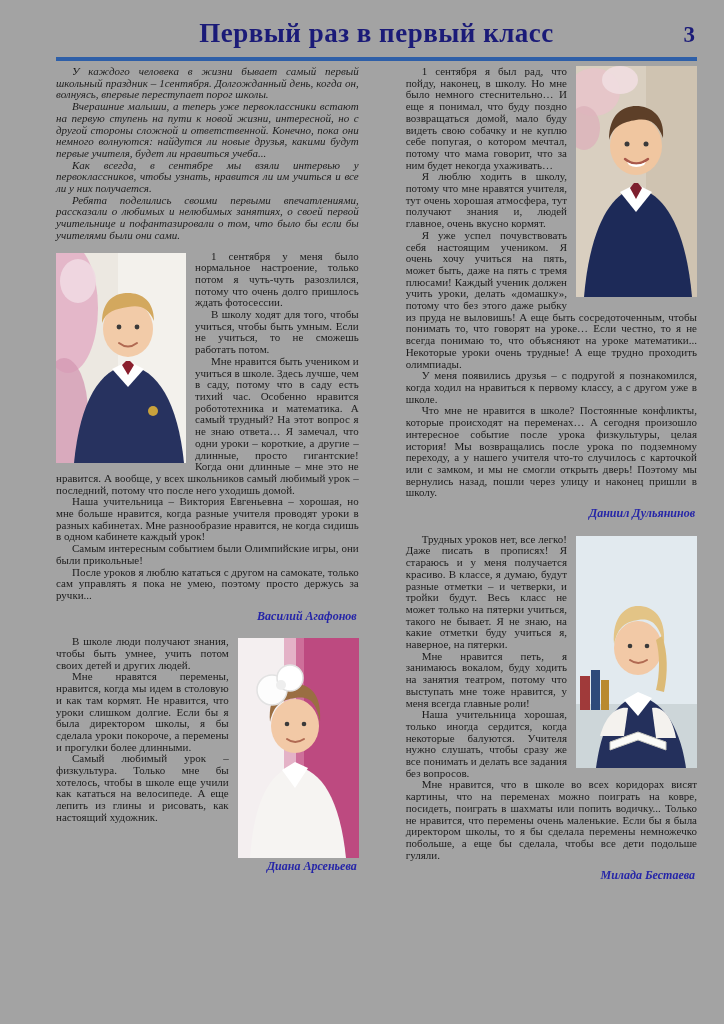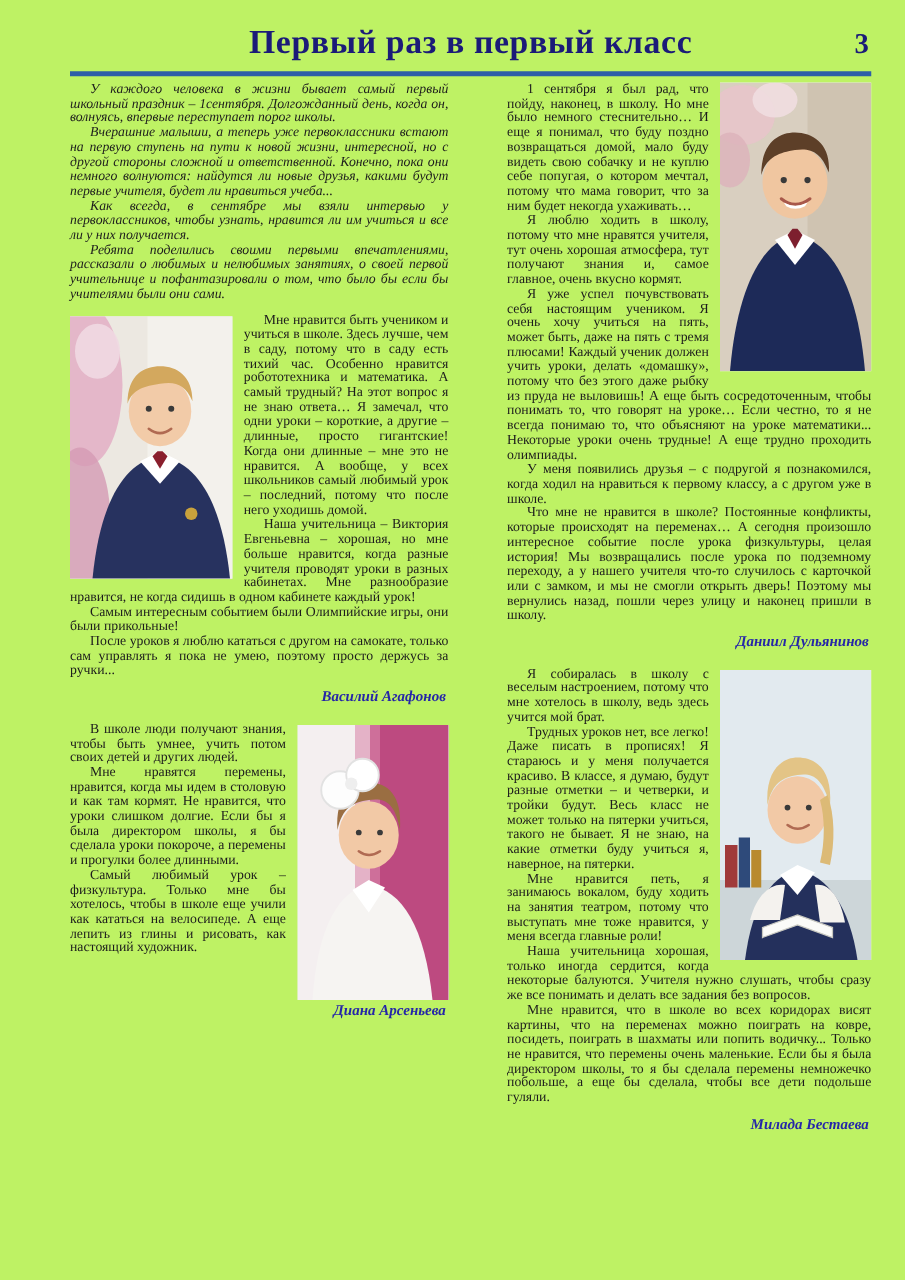--- a/index.html
+++ b/index.html
@@ -4,21 +4,21 @@
 <style>
   * { box-sizing: border-box; }
   html, body { margin: 0; padding: 0; }
   body {
     width: 724px; height: 1024px;
     background: #ffffff;
     font-family: "Liberation Serif", serif;
     color: #1c1c1c;
     overflow: hidden;
   }
-  .page { position: relative; width: 724px; height: 1024px; background: #bef264; }
+  .page { position: relative; width: 724px; height: 1024px; background: #a3a3a3; }
 
   
   .header { position: absolute; left: 56px; top: 16px; width: 641px; height: 40px; }
   .page-title {
     text-align: center; font-weight: bold; font-size: 27px; line-height: 34px;
     color: #1b1b78; letter-spacing: 0.5px;
   }
   .page-number {
     position: absolute; right: 2px; top: 6px;
     font-weight: bold; font-size: 23px; color: #1b1b78;
@@ -82,20 +82,22 @@
             <polygon points="56,116 72,134 88,116 72,108" fill="#ffffff"></polygon>
             <path d="M66,112 l6,10 l6,-10 l-4,-4 h-4 Z" fill="#8a1f2d"></path>
             <ellipse cx="72" cy="76" rx="25" ry="28" fill="#f2cba8"></ellipse>
             <path d="M46,70 C46,46 60,40 72,40 C86,40 98,48 98,68 C92,54 84,52 72,54 C60,56 50,58 46,70 Z" fill="#d3a85e"></path>
             <circle cx="63" cy="74" r="2.4" fill="#3a3a3a"></circle>
             <circle cx="81" cy="74" r="2.4" fill="#3a3a3a"></circle>
             <path d="M63,90 Q72,97 81,90" stroke="#b06a52" stroke-width="2" fill="none" stroke-linecap="round"></path>
             <circle cx="97" cy="158" r="5" fill="#c9a23c"></circle>
           </svg>
         </div>
+        <p>1 сентября у меня было нормальное настроение, только потом я чуть-чуть разозлился, потому что очень долго пришлось ждать фотосессии.</p>
+        <p>В школу ходят для того, чтобы учиться, чтобы быть умным. Если не учиться, то не сможешь работать потом.</p>
         <p>Мне нравится быть учеником и учиться в школе. Здесь лучше, чем в саду, потому что в саду есть тихий час. Особенно нравится робототехника и математика. А самый трудный? На этот вопрос я не знаю ответа… Я замечал, что одни уроки – короткие, а другие – длинные, просто гигантские! Когда они длинные – мне это не нравится. А вообще, у всех школьников самый любимый урок – последний, потому что после него уходишь домой.</p>
         <p>Наша учительница – Виктория Евгеньевна – хорошая, но мне больше нравится, когда разные учителя проводят уроки в разных кабинетах. Мне разнообразие нравится, не когда сидишь в одном кабинете каждый урок!</p>
         <p>Самым интересным событием были Олимпийские игры, они были прикольные!</p>
         <p>После уроков я люблю кататься с другом на самокате, только сам управлять я пока не умею, поэтому просто держусь за ручки...</p>
         <div class="byline">Василий Агафонов</div>
       </div>
 
       <div class="article">
         <div class="photo photo-diana">
           <svg viewBox="0 0 121 220" preserveAspectRatio="none">
@@ -137,21 +139,21 @@
             <path d="M54,122 l6,11 l6,-11 l-4,-5 h-4 Z" fill="#7d1f2e"></path>
             <ellipse cx="60" cy="80" rx="26" ry="29" fill="#f0c6a0"></ellipse>
             <path d="M33,74 C33,48 47,40 60,40 C75,40 89,50 87,72 C81,56 73,52 60,54 C47,56 37,60 33,74 Z" fill="#5d3f28"></path>
             <circle cx="51" cy="78" r="2.5" fill="#3a3a3a"></circle>
             <circle cx="70" cy="78" r="2.5" fill="#3a3a3a"></circle>
             <path d="M49,93 Q60,102 72,93" stroke="#a8584a" stroke-width="2.4" fill="none" stroke-linecap="round"></path>
             <path d="M51,96 Q60,101 70,96 L68,99 Q60,103 53,99 Z" fill="#ffffff"></path>
           </svg>
         </div>
         <p>1 сентября я был рад, что пойду, наконец, в школу. Но мне было немного стеснительно… И еще я понимал, что буду поздно возвращаться домой, мало буду видеть свою собачку и не куплю себе попугая, о котором мечтал, потому что мама говорит, что за ним будет некогда ухаживать…</p>
-        <p>Я люблю ходить в школу, потому что мне нравятся учителя, тут очень хорошая атмосфера, тут получают знания и, самое главное, очень вкусно кормят.</p>
+        <p>Я люблю ходить в школу, потому что мне нравятся учителя, тут очень хорошая атмосфера, тут получают знания и, людей главное, очень вкусно кормят.</p>
         <p>Я уже успел почувствовать себя настоящим учеником. Я очень хочу учиться на пять, может быть, даже на пять с тремя плюсами! Каждый ученик должен учить уроки, делать «домашку», потому что без этого даже рыбку из пруда не выловишь! А еще быть сосредоточенным, чтобы понимать то, что говорят на уроке… Если честно, то я не всегда понимаю то, что объясняют на уроке математики... Некоторые уроки очень трудные! А еще трудно проходить олимпиады.</p>
         <p>У меня появились друзья – с подругой я познакомился, когда ходил на нравиться к первому классу, а с другом уже в школе.</p>
         <p>Что мне не нравится в школе? Постоянные конфликты, которые происходят на переменах… А сегодня произошло интересное событие после урока физкультуры, целая история! Мы возвращались после урока по подземному переходу, а у нашего учителя что-то случилось с карточкой или с замком, и мы не смогли открыть дверь! Поэтому мы вернулись назад, пошли через улицу и наконец пришли в школу.</p>
         <div class="byline">Даниил Дульянинов</div>
       </div>
 
       <div class="article">
         <div class="photo photo-milada">
           <svg viewBox="0 0 121 232" preserveAspectRatio="none">
             <rect width="121" height="232" fill="#e2eaef"></rect>
@@ -165,21 +167,20 @@
             <path d="M100,202 C96,180 86,170 76,172 L80,202 Z" fill="#f4f2ee"></path>
             <ellipse cx="62" cy="112" rx="24" ry="27" fill="#f2c9a6"></ellipse>
             <path d="M38,108 C36,80 50,70 62,70 C77,70 90,80 88,108 C82,86 74,82 62,84 C50,86 42,90 38,108 Z" fill="#e3c486"></path>
             <path d="M86,100 C92,116 92,138 88,156 L80,154 C84,138 84,118 80,104 Z" fill="#dcba76"></path>
             <circle cx="54" cy="110" r="2.3" fill="#3a3a3a"></circle>
             <circle cx="71" cy="110" r="2.3" fill="#3a3a3a"></circle>
             <path d="M54,124 Q62,130 71,124" stroke="#b06a52" stroke-width="2" fill="none" stroke-linecap="round"></path>
             <path d="M34,206 L62,196 L90,206 L90,214 L62,204 L34,214 Z" fill="#fbfbf8" stroke="#c8c8c0" stroke-width="1"></path>
           </svg>
         </div>
-        <p>Я собиралась в школу с веселым настроением, потому что мне хотелось в школу, ведь здесь учится мой брат.</p>
         <p>Трудных уроков нет, все легко! Даже писать в прописях! Я стараюсь и у меня получается красиво. В классе, я думаю, будут разные отметки – и четверки, и тройки будут. Весь класс не может только на пятерки учиться, такого не бывает. Я не знаю, на какие отметки буду учиться я, наверное, на пятерки.</p>
         <p>Мне нравится петь, я занимаюсь вокалом, буду ходить на занятия театром, потому что выступать мне тоже нравится, у меня всегда главные роли!</p>
         <p>Наша учительница хорошая, только иногда сердится, когда некоторые балуются. Учителя нужно слушать, чтобы сразу же все понимать и делать все задания без вопросов.</p>
         <p>Мне нравится, что в школе во всех коридорах висят картины, что на переменах можно поиграть на ковре, посидеть, поиграть в шахматы или попить водичку... Только не нравится, что перемены очень маленькие. Если бы я была директором школы, то я бы сделала перемены немножечко побольше, а еще бы сделала, чтобы все дети подольше гуляли.</p>
         <div class="byline">Милада Бестаева</div>
       </div>
 
     </div>
   </div>
 </div>

